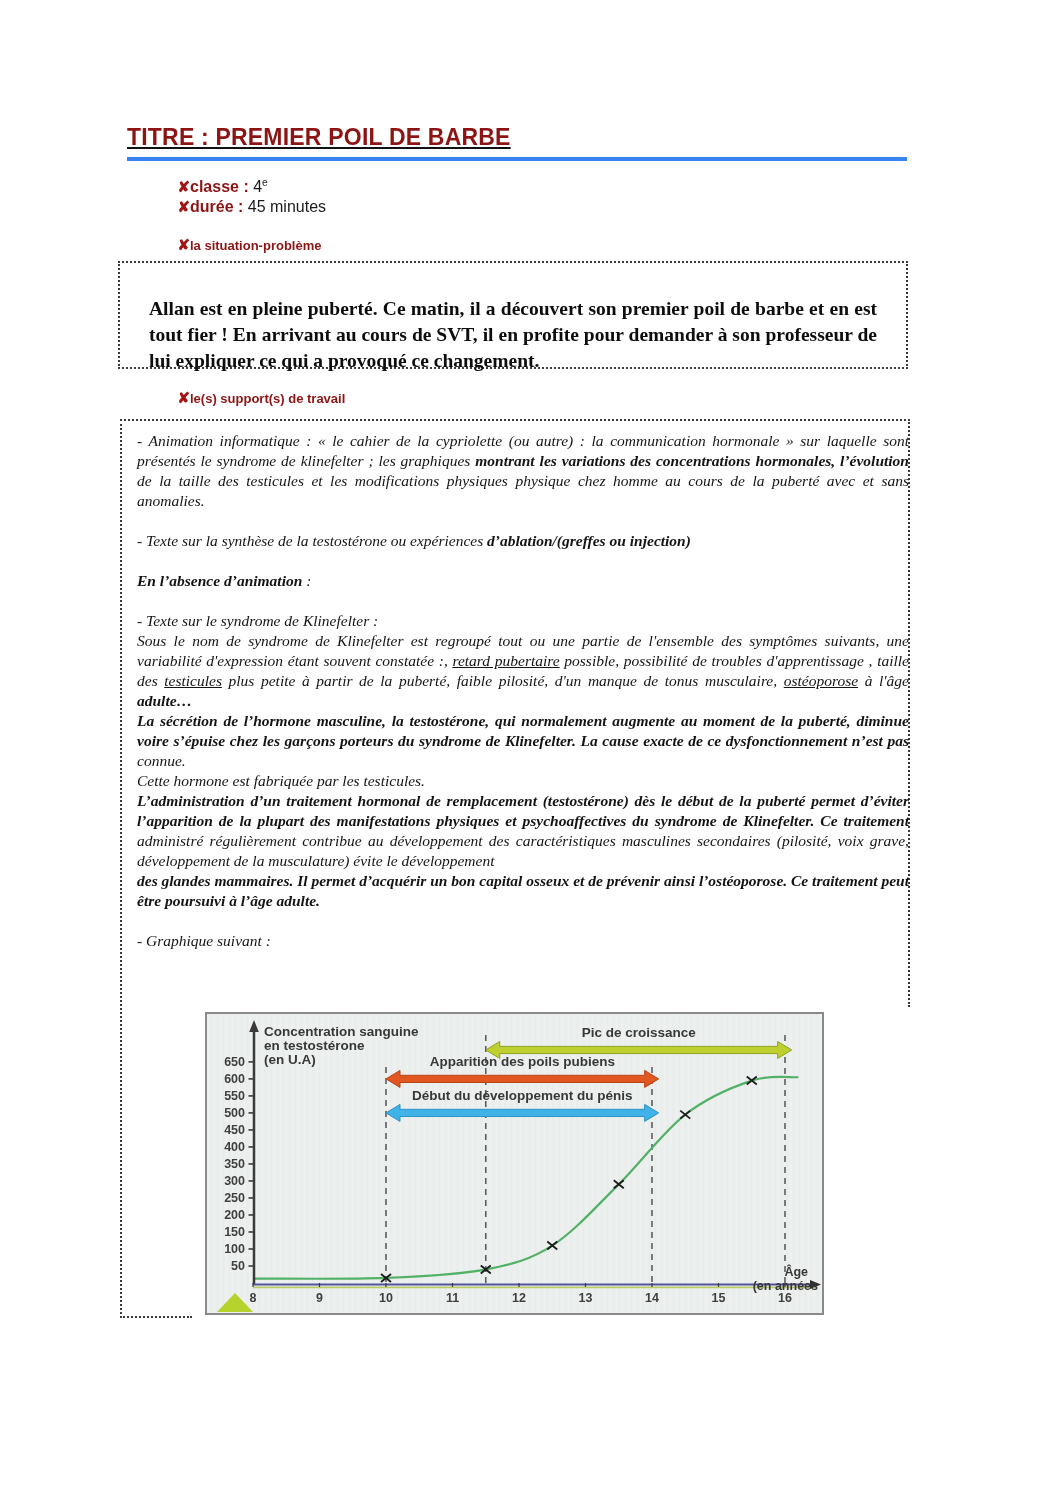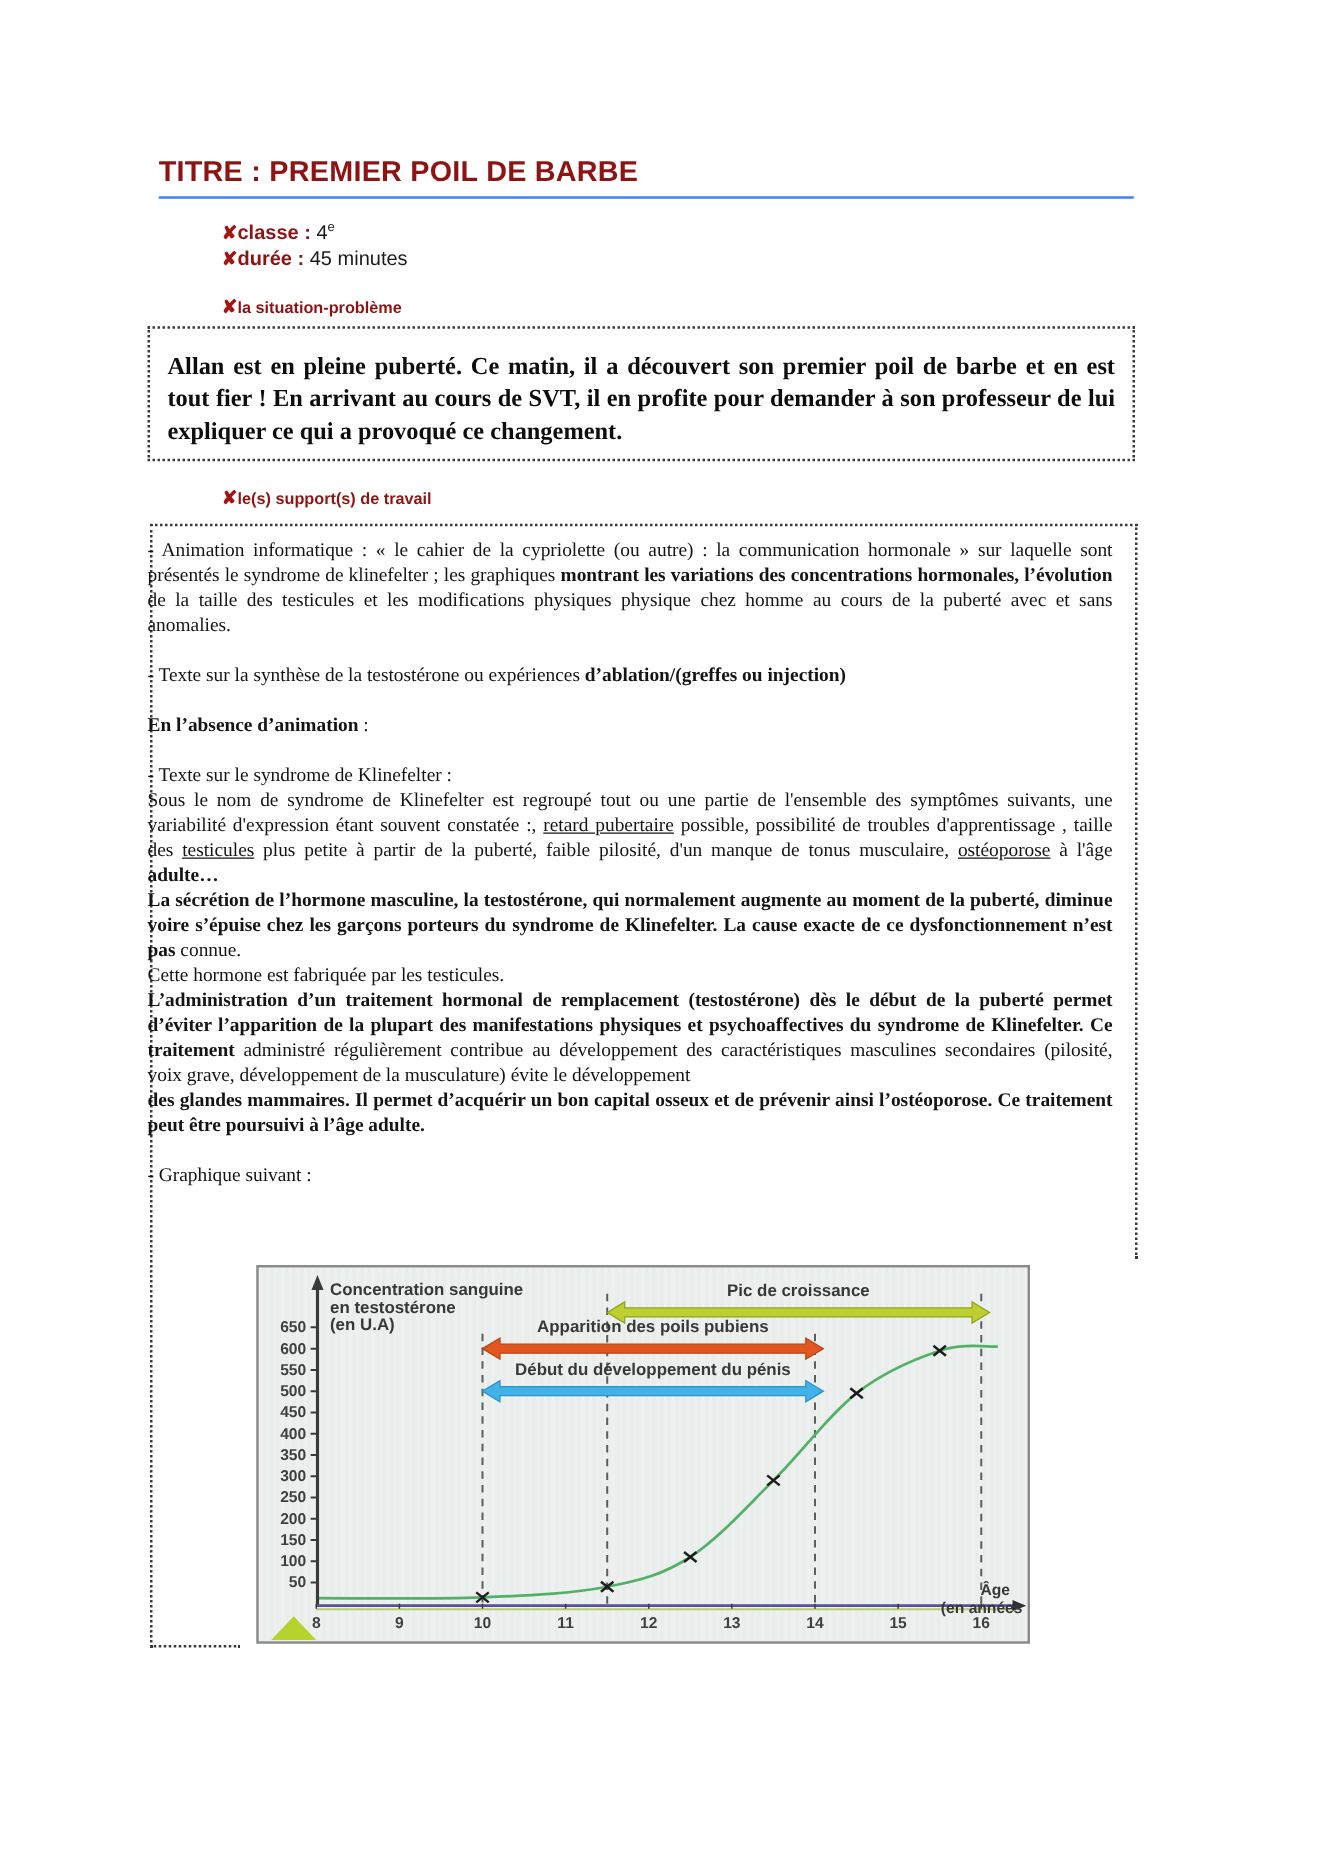--- a/index.html
+++ b/index.html
@@ -3,21 +3,21 @@
 <meta charset="utf-8">
 <style>
   html,body { margin:0; padding:0; background:#ffffff; }
   .page {
     position:relative; width:1058px; height:1497px; background:#ffffff;
     font-family:"Liberation Serif", serif; color:#111; overflow:hidden;
   }
   
   .title-block {
     position:absolute; left:127px; top:124px; width:780px;
-    border-bottom:2px solid #3b82f6; padding-bottom:6px;
+    border-bottom:4px solid #3b82f6; padding-bottom:6px;text-decoration:underline;
   }
   .title-block h1 {
     margin:0; font-family:"Liberation Sans", sans-serif; font-weight:bold;
     font-size:23px; color:#8e1414; letter-spacing:0.2px;
   }
   
   .bullet-row { position:absolute; left:158px; font-family:"Liberation Sans", sans-serif; font-size:16px; white-space:nowrap;text-align:right; }
   .bullet-row .x-icon { color:#a31515; font-weight:bold; font-size:15px; display:inline-block; width:32px; }
   .bullet-row .b-label { color:#8e1414; font-weight:bold; }
   .bullet-row .b-value { color:#1a1a1a; }
@@ -26,40 +26,40 @@
   .row-duree  { top:198px; }
   .row-situation { top:236px; }
   .row-supports  { top:389px; }
   .heading-red { color:#8e1414; font-weight:bold; font-size:13px; }
   
   .situation-box {
     position:absolute; left:118px; top:261px; width:790px; height:108px;
     border:2px dotted #3a3a3a; box-sizing:border-box;
   }
   .situation-box p {
-    margin:3px; padding:15px 11px 0 11px; font-weight:bold; font-size:19.5px;
+    margin:18px; padding:15px 11px 0 11px; font-weight:bold; font-size:19.5px;
     line-height:26px; text-align:justify; color:#0d0d0d;
   }
   
   .supports-top-left {
     position:absolute; left:120px; top:419px; width:790px; height:899px;
     border-top:2px dotted #3a3a3a; border-left:2px dotted #3a3a3a; box-sizing:border-box;
   }
   .supports-right {
     position:absolute; left:908px; top:419px; height:588px; width:0;
     border-left:2px dotted #3a3a3a;
   }
   .supports-bottom-stub {
     position:absolute; left:120px; top:1316px; width:72px; height:0;
     border-top:2px dotted #3a3a3a;
   }
   
   .supports-text {
-    position:absolute; left:118px; top:431px; width:772px;
-    font-size:15.5px; line-height:20px; text-align:justify; color:#141414;
+    position:absolute; left:137px; top:431px; width:772px;
+    font-size:15.5px; line-height:20px; text-align:justify; color:#141414;font-style:italic;
   }
   .supports-text p { margin:0 0 20px 0; }
   .supports-text p.tight { margin:0; }
   .supports-text .b { font-weight:bold; }
   .supports-text .u { text-decoration:underline; }
   .supports-text sup { font-size:0.7em; }
   
   .chart-box {
     position:absolute; left:205px; top:1012px; width:615px; height:299px;
     border:2px solid #8a8a8a; box-sizing:content-box;

